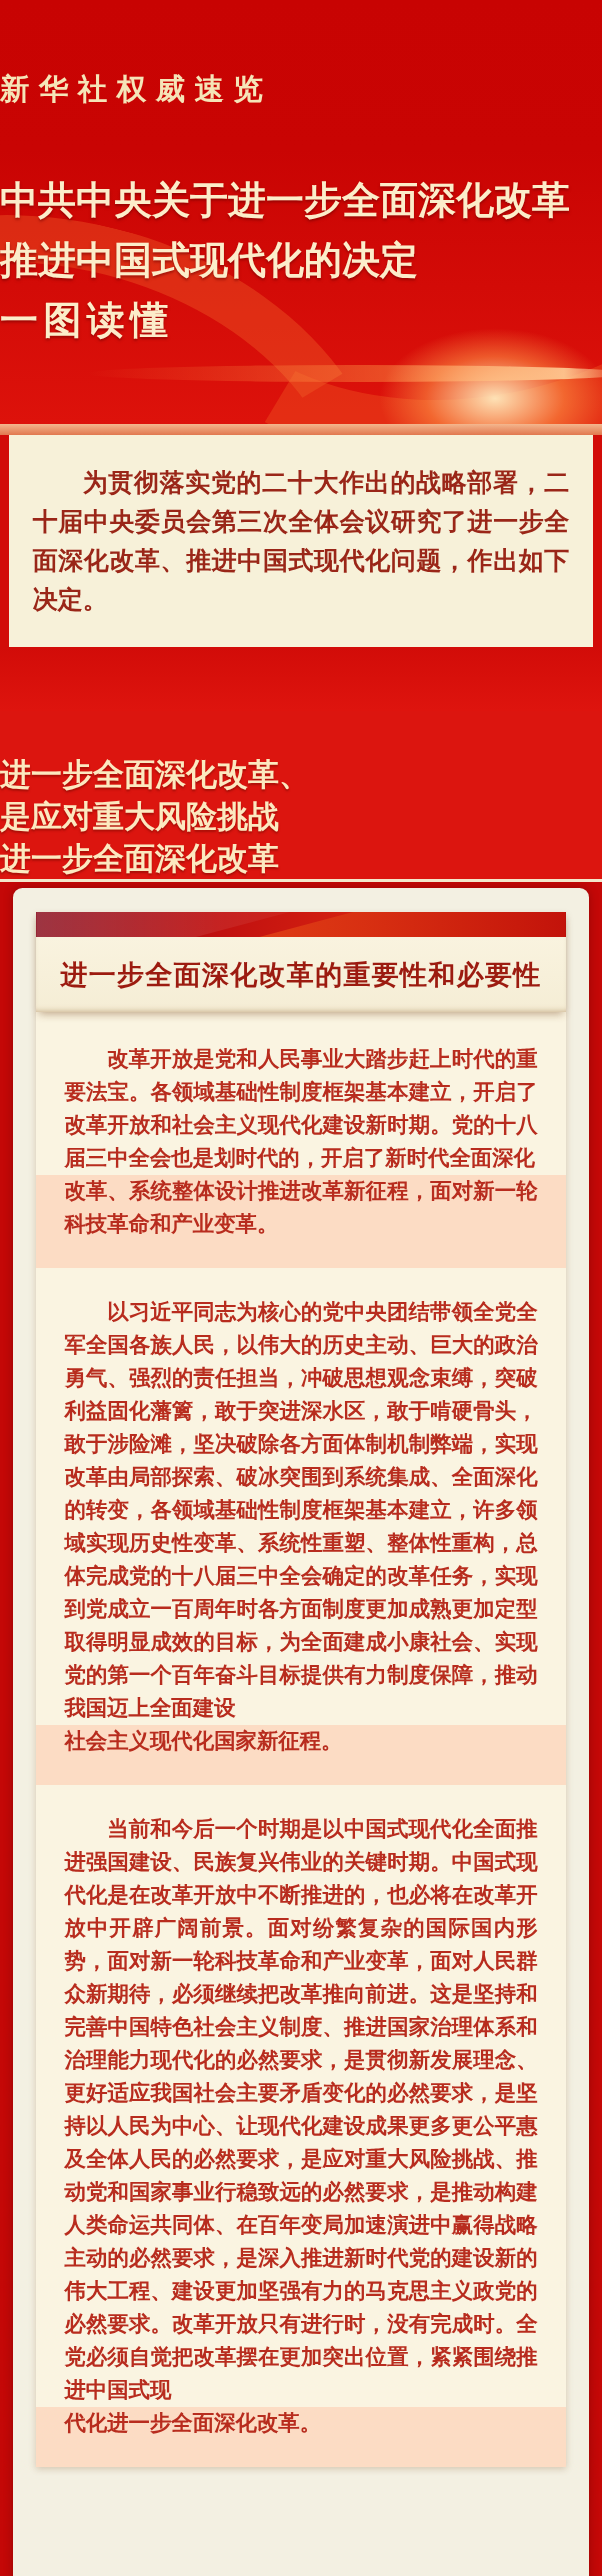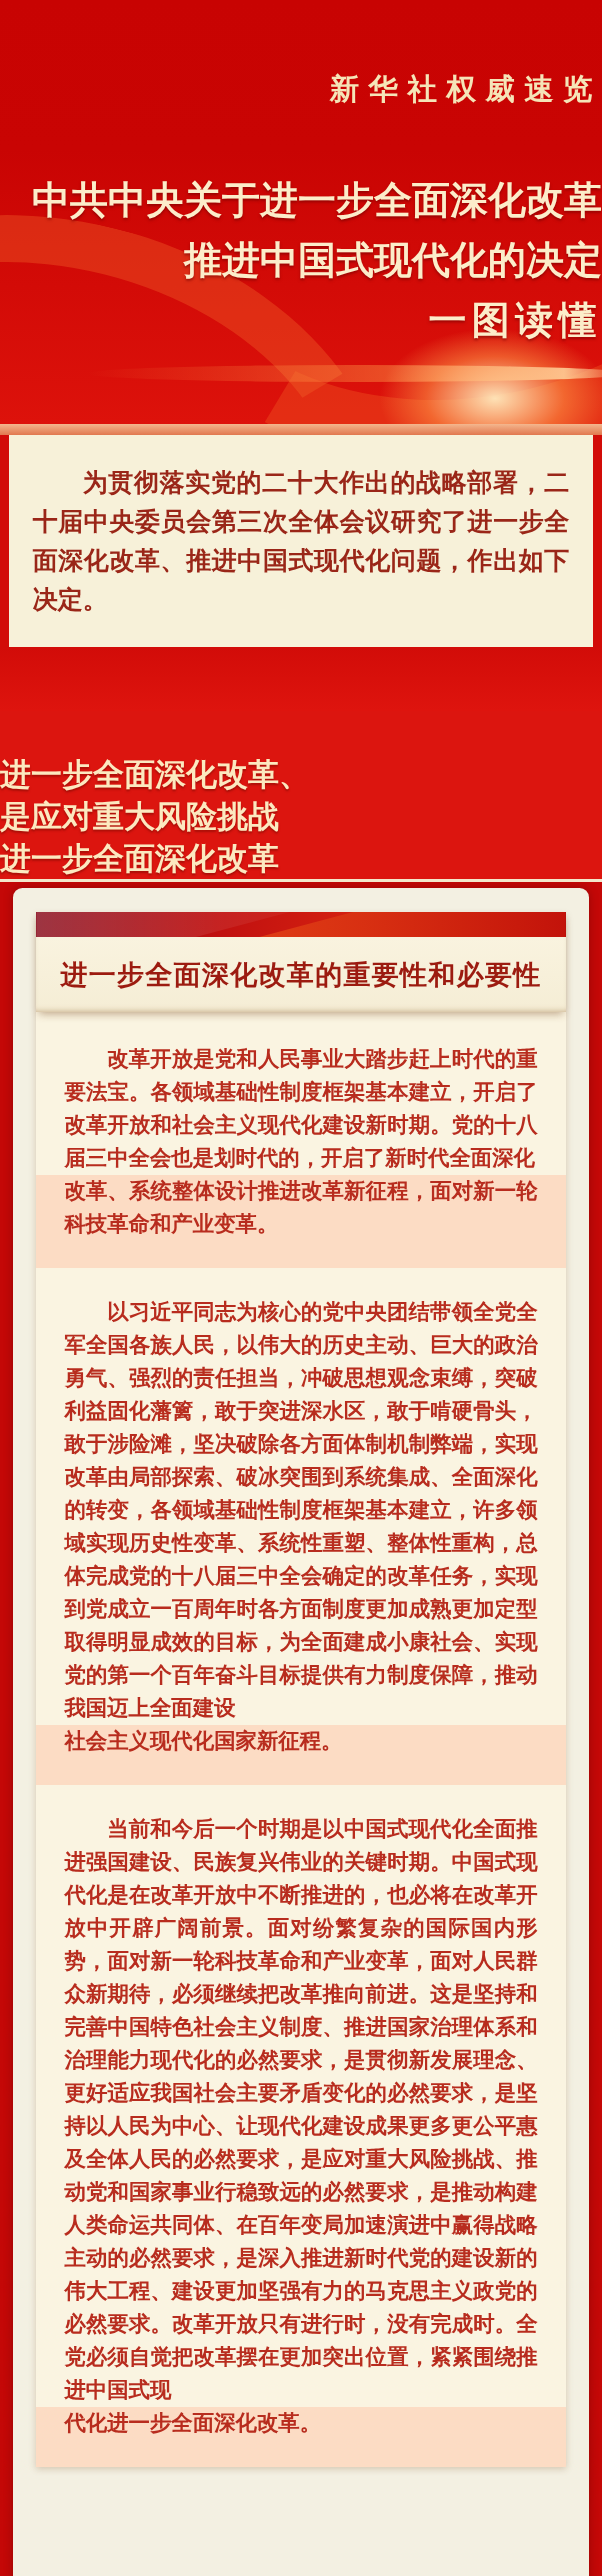--- a/index.html
+++ b/index.html
@@ -2,22 +2,22 @@
 <html style="font-size:10.7px"><head>
 <meta charset="utf-8">
 <style>
   html,body{margin:0;padding:0;}
   body{width:602px;font-family:"Liberation Serif","DejaVu Serif",serif;}
   .page{position:relative;width:602px;height:2576px;overflow:hidden;background:#c40807;}
 
   
   .top-red{position:relative;height:424px;background:linear-gradient(180deg,#c80302 0%,#d40ا705 0%,#c80302 30%,#dc1009 100%);overflow:hidden;}
   .top-red{background:linear-gradient(180deg,#c80302 0%,#c90403 35%,#dd120b 100%);}
-  .masthead{position:relative;z-index:3;padding-top:70px;text-align:right;font-size:29.5px;font-weight:bold;letter-spacing:9.4px;color:#f5e5b8;}
-  .main-title{position:relative;z-index:3;margin-top:60px;text-align:right;color:#fcedca;font-weight:bold;font-size:38px;line-height:60px;text-shadow:0 2px 2.7px rgba(110,0,0,.55);}
+  .masthead{position:relative;z-index:3;padding-top:70px;text-align:left;font-size:29.5px;font-weight:bold;letter-spacing:9.4px;color:#f5e5b8;}
+  .main-title{position:relative;z-index:3;margin-top:60px;text-align:left;color:#fcedca;font-weight:bold;font-size:38px;line-height:60px;text-shadow:0 2px 2.7px rgba(110,0,0,.55);}
   .main-title .t3{letter-spacing:5.4px;}
   
   .glow{position:absolute;z-index:1;right:-47px;top:305px;width:308px;height:187px;background:radial-gradient(closest-side,rgba(255,235,190,.95),rgba(255,150,70,.55) 45%,rgba(255,90,25,0) 75%);}
   .streak{position:absolute;z-index:1;left:87px;right:-27px;top:365px;height:17.4px;border-radius:50%;background:linear-gradient(90deg,rgba(255,120,50,0),rgba(255,150,70,.45) 55%,rgba(255,205,150,.9) 88%,rgba(255,160,80,0));}
   .arc-r{position:absolute;z-index:0;right:-241px;top:-94px;width:602px;height:428px;border-radius:50%;border:60px solid transparent;border-bottom-color:rgba(238,80,30,.45);transform:rotate(-14deg);}
   .arc-l{position:absolute;z-index:0;left:-288px;top:221px;width:589px;height:415px;border-radius:50%;border:47px solid transparent;border-top-color:rgba(240,95,40,.4);transform:rotate(14deg);}
 
   
   .horizon{height:11.4px;background:linear-gradient(180deg,#f4b68d,#e1784f);}
 

